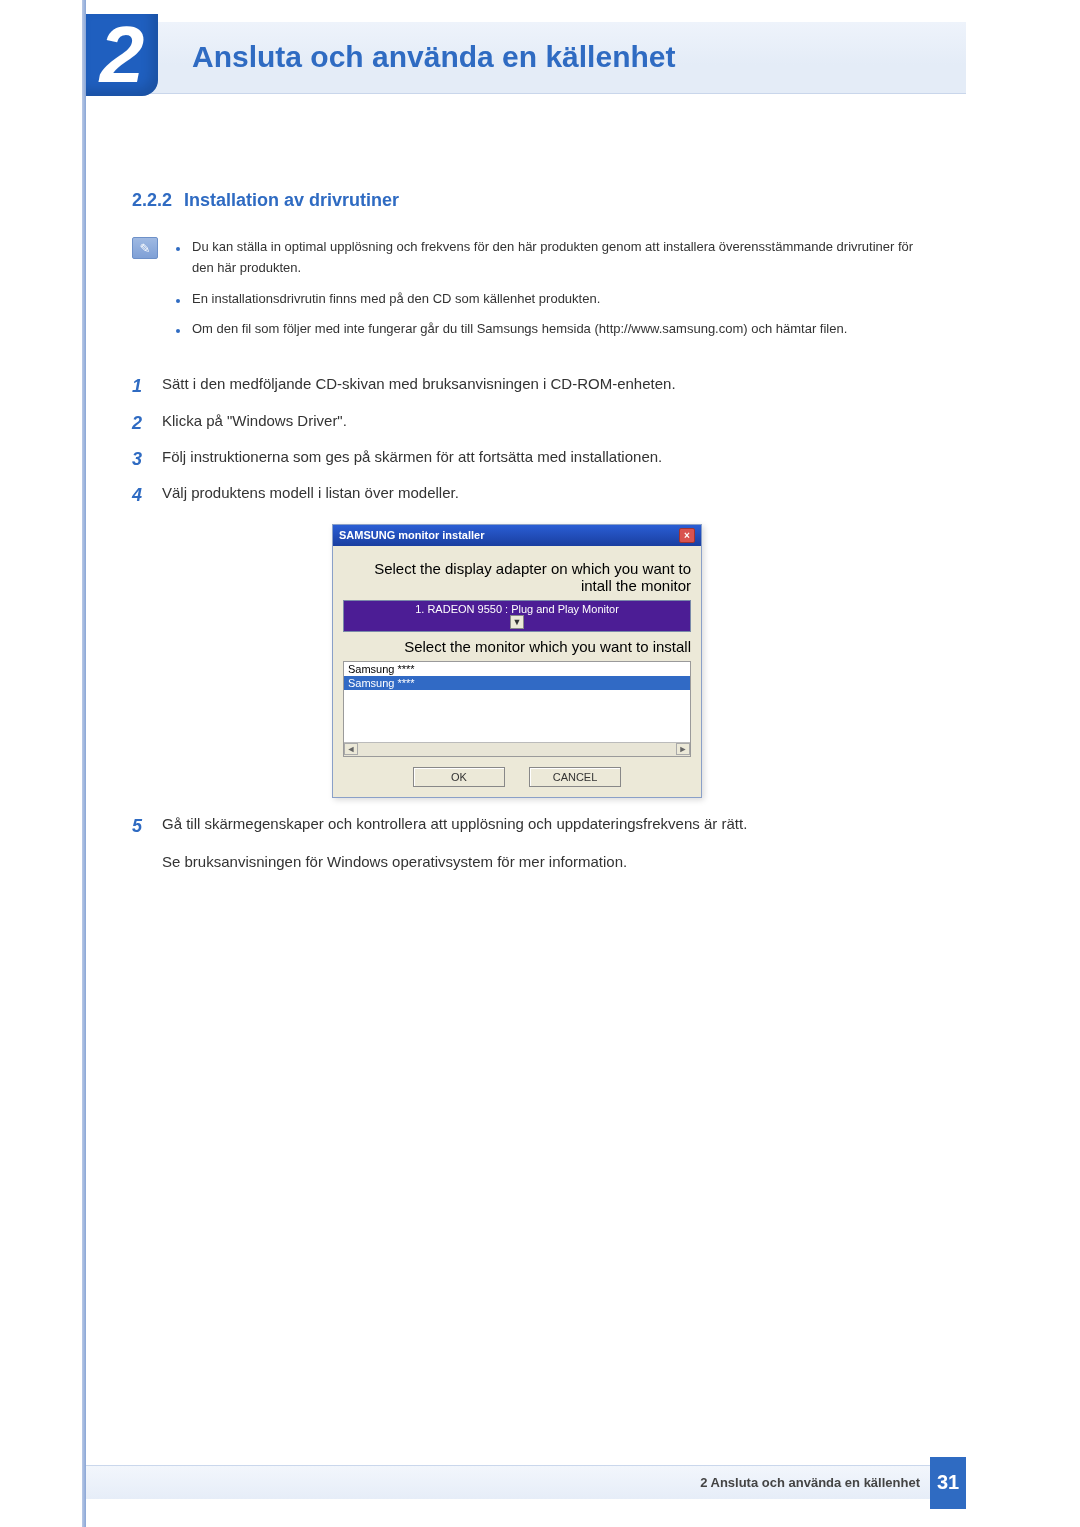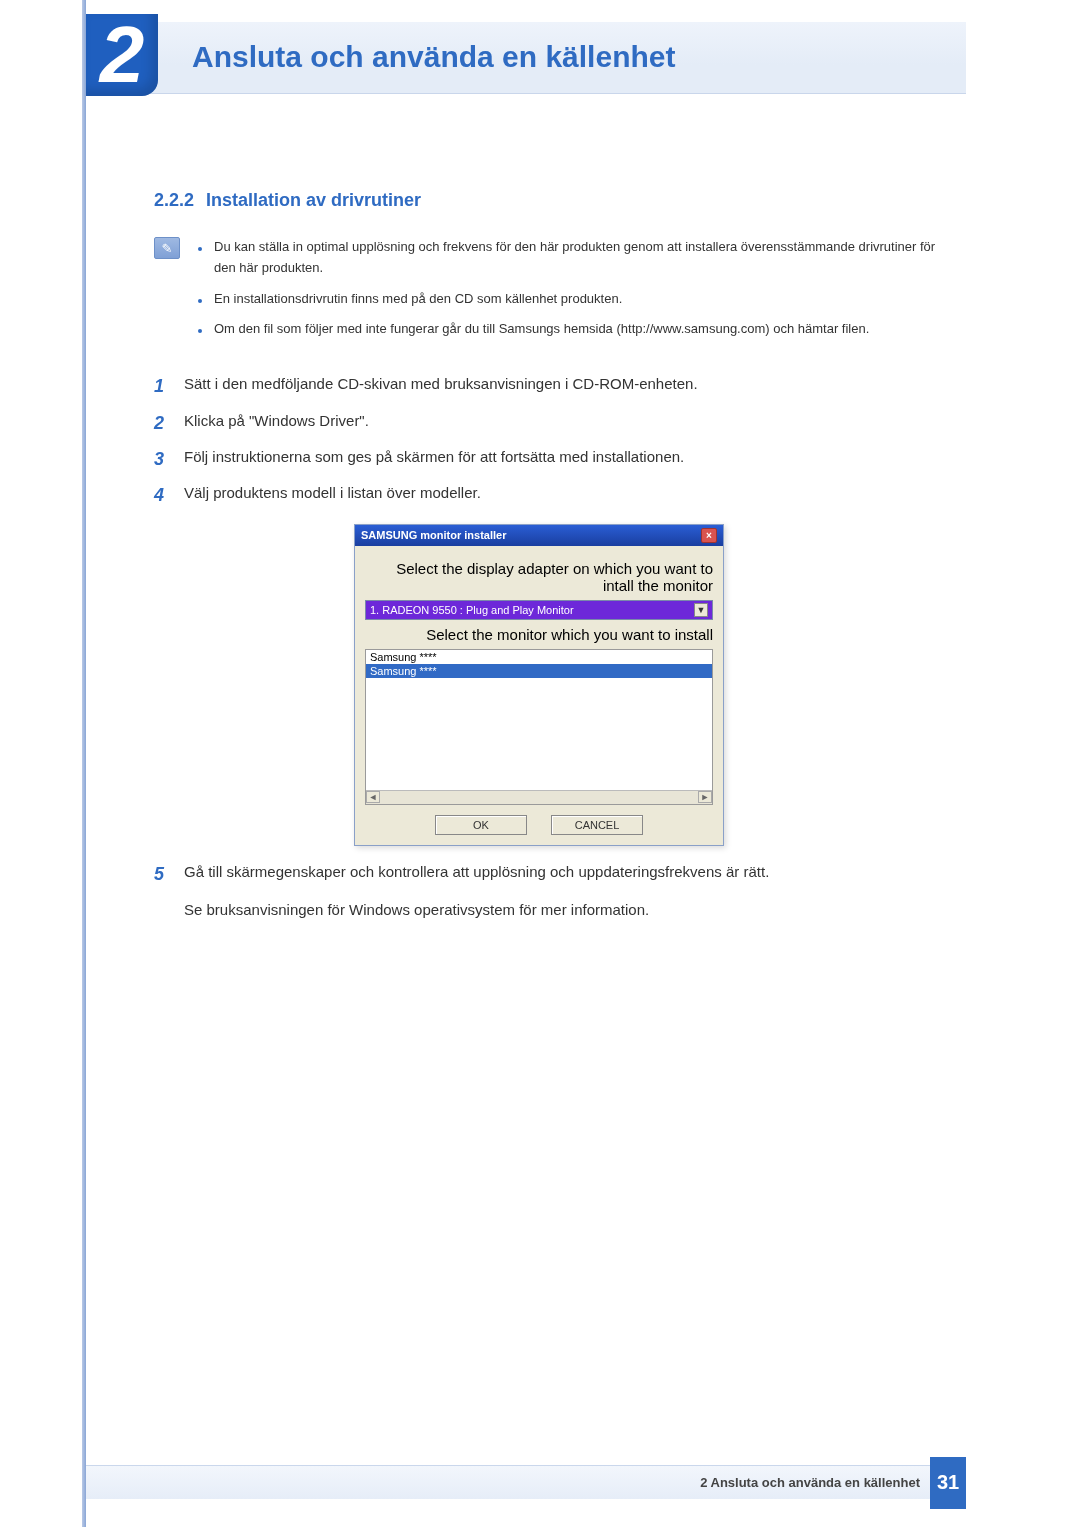--- a/index.html
+++ b/index.html
@@ -47,21 +47,21 @@
   .chapter-title {
     position: absolute;
     left: 192px;
     top: 40px;
     font-size: 30px;
     color: #2f6bc2;
     font-weight: 600;
   }
   .content {
     position: absolute;
-    left: 154px;
+    left: 132px;
     top: 190px;
     width: 790px;
   }
   .subheading {
     color: #2f6bc2;
     font-size: 18px;
     font-weight: 600;
     margin-bottom: 26px;
   }
   .subnum {
@@ -151,41 +151,42 @@
     padding: 8px 10px 10px;
   }
   .installer-label {
     text-align: right;
     font-size: 15px;
     margin: 6px 0;
     color: #000;
   }
   .adapter-dropdown {
     border: 1px solid #7a8aaa;
-    background: #6d28d9;
+    background: #4c1d95;
     color: #fff;
     padding: 2px 4px;
     display: flex;
     justify-content: space-between;
     align-items:center;
     font-size: 11px;
+    flex-direction: column;
   }
   .dd-arrow {
     width: 14px; height: 14px;
     background: #ece9d8;
     border: 1px solid #888;
     color:#333;
     font-size:9px;
     text-align:center;
     line-height:12px;
   }
   .monitor-list {
     border: 1px solid #9a9a9a;
     background: #fff;
-    height: 156px;
+    height: 96px;
     margin-top: 2px;
     position: relative;
     overflow:hidden;
   }
   .monitor-item {
     padding: 1px 4px;
     font-size: 11px;
     color: #000;
   }
   .monitor-item.selected {

